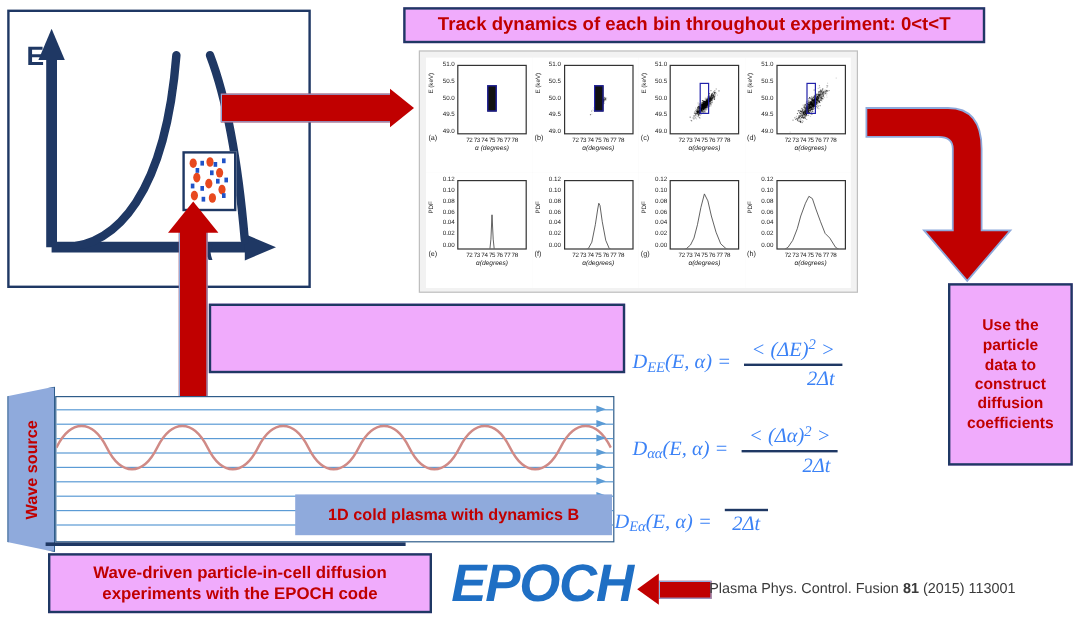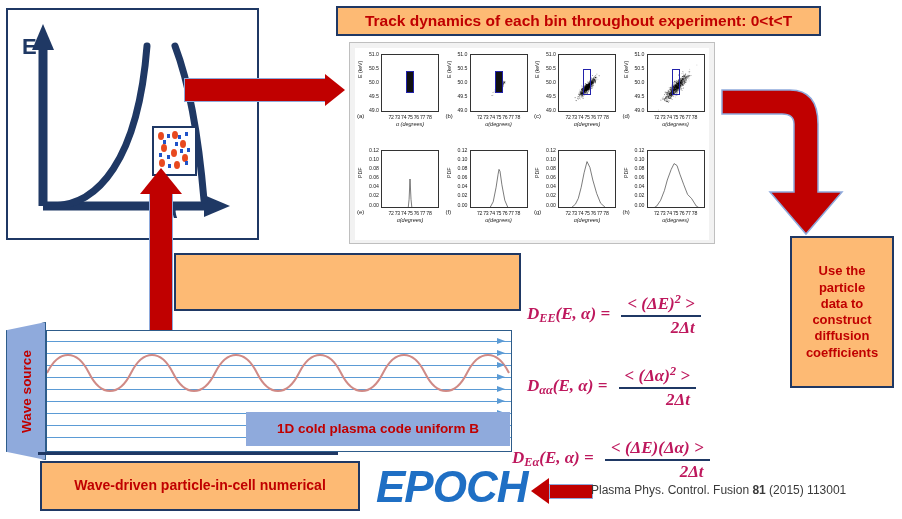--- a/index.html
+++ b/index.html
@@ -5,21 +5,21 @@
   html,body{margin:0;padding:0;background:#fff;}
   body{width:902px;height:519px;position:relative;overflow:hidden;
        font-family:"Liberation Sans", sans-serif;}
 
   .abs{position:absolute;}
 
   
   .redbox{
     position:absolute;
     border:2px solid #1F3864;
-    background:#fdba74;
+    background:#f0abfc;
     color:#C00000;
     font-weight:bold;
     display:flex;align-items:center;justify-content:center;
     text-align:center;
     box-sizing:border-box;
     line-height:1.25;
   }
 
   
   #banner{left:336px;top:6px;width:485px;height:30px;font-size:15.5px;}
@@ -88,23 +88,23 @@
      clip-path:polygon(0% 6%,100% 0%,100% 100%,0% 94%);}
   #wavesrc .txt{position:absolute;left:0;top:0;width:40px;height:138px;
      display:flex;align-items:center;justify-content:center;
      color:#C00000;font-weight:bold;font-size:13.5px;}
   #wavesrc .txt span{transform:rotate(-90deg);white-space:nowrap;}
   #plasmalabel{left:246px;top:412px;width:264px;height:34px;
      background:#8FAADC;border:none;color:#C00000;font-size:13.5px;}
   #baseline{left:38px;top:452px;width:300px;height:3px;background:#1F3864;}
 
   
-  .eq{position:absolute;color:#be185d;font-weight:bold;
+  .eq{position:absolute;color:#3b82f6;font-weight:normal;
       font-family:"Liberation Serif", serif;font-style:italic;
-      font-size:17px;white-space:nowrap;margin-top:12px;}
+      font-size:17px;white-space:nowrap;}
   .eq .lhs{display:inline-block;vertical-align:middle;}
   .eq .frac{display:inline-block;vertical-align:middle;text-align:right;
             margin-left:7px;}
   .eq .num{display:block;padding:0 6px 1px 6px;}
   .eq .den{display:block;border-top:2px solid #1F3864;padding:1px 6px 0 6px;}
   .sub{font-size:0.72em;vertical-align:-0.22em;}
   .sup{font-size:0.72em;vertical-align:0.45em;}
 
   
   #epoch{left:376px;top:462px;font-size:44px;font-weight:bold;
@@ -2668,21 +2668,21 @@
 </div>
 
 <div id="wavesrc">
   <div class="face"></div>
   <div class="txt">
       <span>Wave source</span>
     </div>
 </div>
 
 <div class="redbox" id="plasmalabel">
-  <span>1D cold plasma code uniform B</span>
+  <span>1D cold plasma with dynamics B</span>
 </div>
 <div class="abs" id="baseline"></div>
 
 <div class="eq" style="left:527px;top:280px;">
   <span class="lhs"><span>D</span><span class="sub">EE</span><span>(E, α)  =</span></span>
   <span class="frac">
     <span class="num"><span>&lt; (ΔE)</span><span class="sup">2</span><span> &gt;</span></span>
     <span class="den">2Δt</span>
   </span>
 </div>
@@ -2691,27 +2691,27 @@
   <span class="lhs"><span>D</span><span class="sub">αα</span><span>(E, α)  =</span></span>
   <span class="frac">
     <span class="num"><span>&lt; (Δα)</span><span class="sup">2</span><span> &gt;</span></span>
     <span class="den">2Δt</span>
   </span>
 </div>
 
 <div class="eq" style="left:512px;top:424px;">
   <span class="lhs"><span>D</span><span class="sub">Eα</span><span>(E, α)  =</span></span>
   <span class="frac">
-    <span class="num"><span>&lt; (ΔE)(Δα)</span><span class="sup"></span><span> &gt;</span></span>
     <span class="den">2Δt</span>
   </span>
 </div>
 
 <div class="redbox" id="pic">
-  <div>Wave-driven particle-in-cell numerical</div>
+  <div>Wave-driven particle-in-cell diffusion</div>
+  <div>experiments with the EPOCH code</div>
 </div>
 
 <div class="abs" id="epoch">EPOCH</div>
 
 <div class="redarrow-r" style="left:549px;top:484px;width:44px;height:15px;"></div>
 <div class="arrowhead-l" style="left:531px;top:478px;"></div>
 
 <div class="abs" id="cite">
   <span>Plasma Phys. Control. Fusion </span><b>81</b><span> (2015) 113001</span>
 </div>

